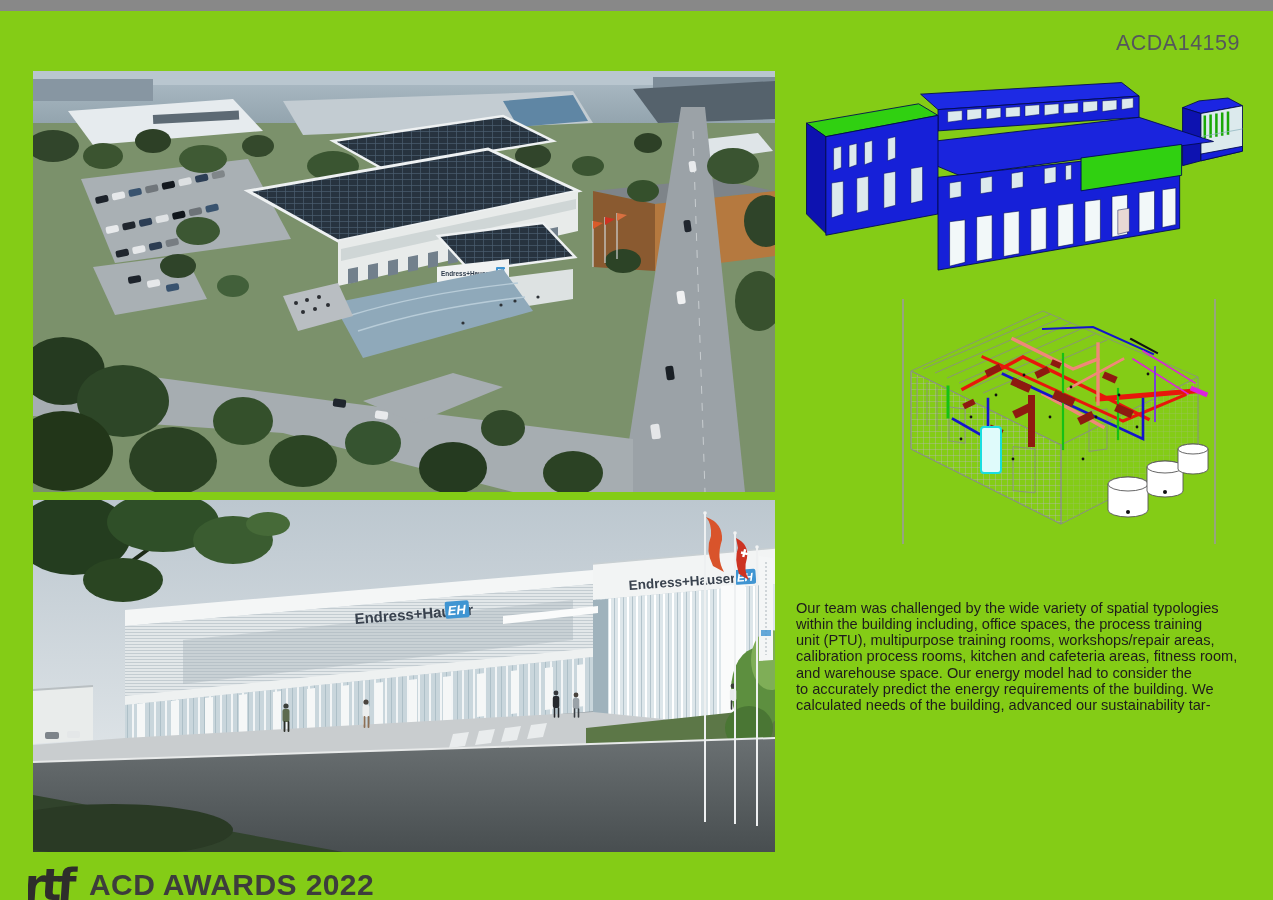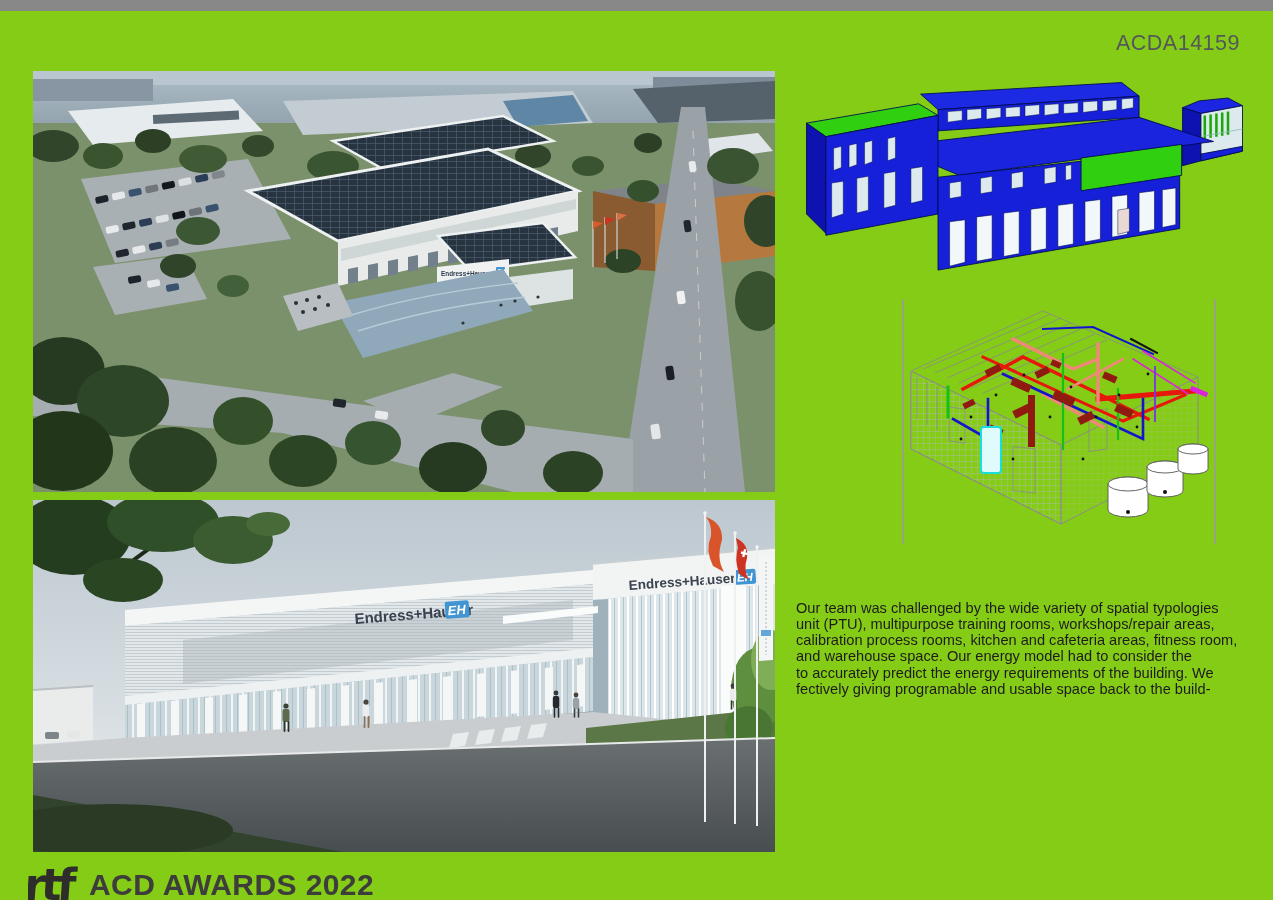--- a/index.html
+++ b/index.html
@@ -502,25 +502,26 @@
       <rect x="708" y="52" width="7" height="2.4" fill="#ffffff" transform="rotate(14 711 53)"></rect>
       <rect x="710" y="49" width="2.4" height="8" fill="#ffffff" transform="rotate(14 711 53)"></rect>
       <polygon points="726,56 740,58 740,160 726,161" fill="#f4f6f6"></polygon>
       <path d="M733 62V155" stroke="#aab4ba" stroke-width="1" stroke-dasharray="2 2"></path>
       <rect x="728" y="130" width="10" height="6" fill="#4095d2" opacity="0.8"></rect>
     </g>
   </svg>
 
   <div id="description" class="abs">
     <div>Our team was challenged by the wide variety of spatial typologies</div>
+    <div>within the building including, office spaces, the process training</div>
     <div>unit (PTU), multipurpose training rooms, workshops/repair areas,</div>
     <div>calibration process rooms, kitchen and cafeteria areas, fitness room,</div>
     <div>and warehouse space. Our energy model had to consider the</div>
     <div>to accurately predict the energy requirements of the building. We</div>
-    <div>fectively giving programable and usable space back to the build-</div>
+    <div>calculated needs of the building, advanced our sustainability tar-</div>
   </div>
 
   <div id="footer" class="abs">
     <svg width="52" height="46" viewBox="0 0 52 46">
       <text x="-2" y="40" font-family="'DejaVu Sans',sans-serif" font-weight="bold" font-size="44" letter-spacing="-5" fill="#2e2d2b" transform="skewX(-4)">rtf</text>
     </svg>
     <span id="award-title">ACD AWARDS 2022</span>
   </div>
 
 </div>

